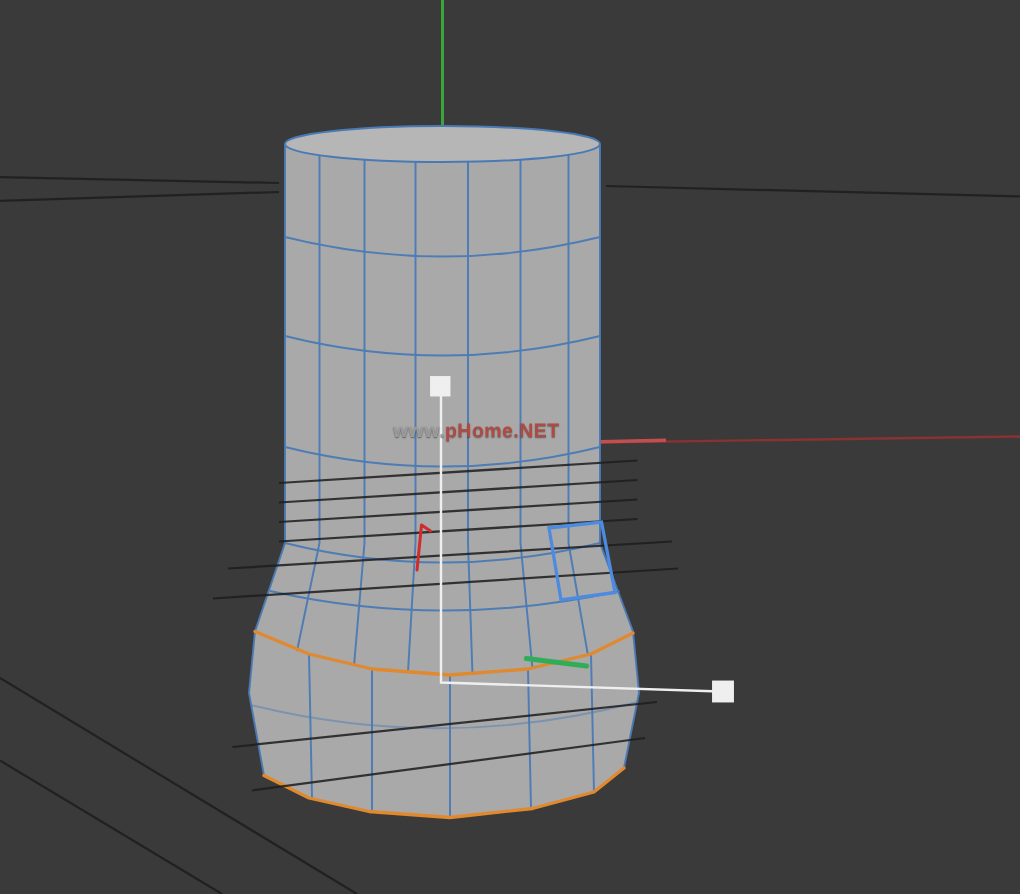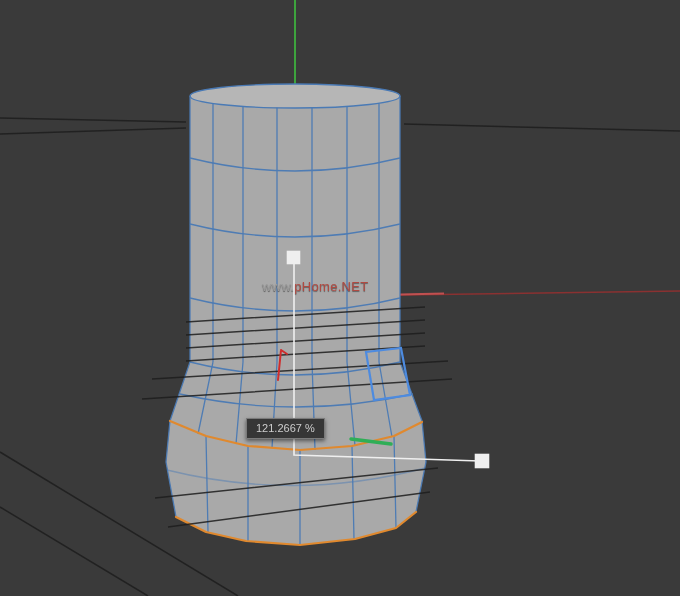--- a/index.html
+++ b/index.html
@@ -6,21 +6,21 @@
   .viewport{
     position:relative;
     width:680px;height:596px;
     background:#3a3a3a;
     overflow:hidden;
     font-family:"Liberation Sans", sans-serif;
   }
   .viewport svg{position:absolute;left:0;top:0;}
   .watermark{
     position:absolute;left:262px;top:279px;
-    font-size:13px;font-weight:normal;letter-spacing:.3px;
+    font-size:13px;font-weight:bold;letter-spacing:.3px;
     text-shadow:0 1px 1px rgba(0,0,0,.45);
     z-index:2;user-select:none;white-space:nowrap;
   }
   .watermark .wm-prefix{color:#9b9b9b;}
   .watermark .wm-site{color:#b04a42;}
   .scale-tooltip{
     position:absolute;left:246px;top:418px;
     padding:3px 9px 4px 9px;
     background:#363636;
     border:1px solid #7a7a7a;
@@ -90,15 +90,14 @@
 
     <g stroke-width="1.6" stroke="#efefef">
       <path d="M294,264 L294,455 L480,461" fill="none"></path>
       <rect x="287.5" y="251.5" width="12" height="12" fill="#efefef"></rect>
       <rect x="475.5" y="454.5" width="13" height="13" fill="#efefef"></rect>
     </g>
   </svg>
 
   <div class="watermark"><span class="wm-prefix">www.</span><span class="wm-site">pHome.NET</span></div>
 
-  <div class="scale-tooltip">121.2667 %</div>
 
 </div>
 
 </body></html>

